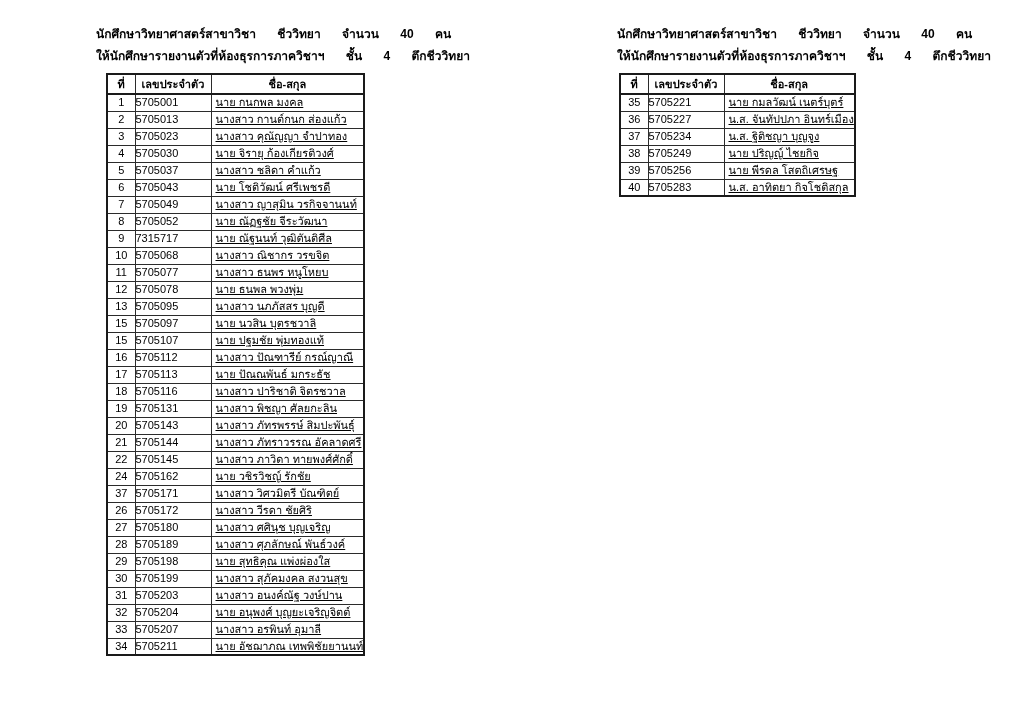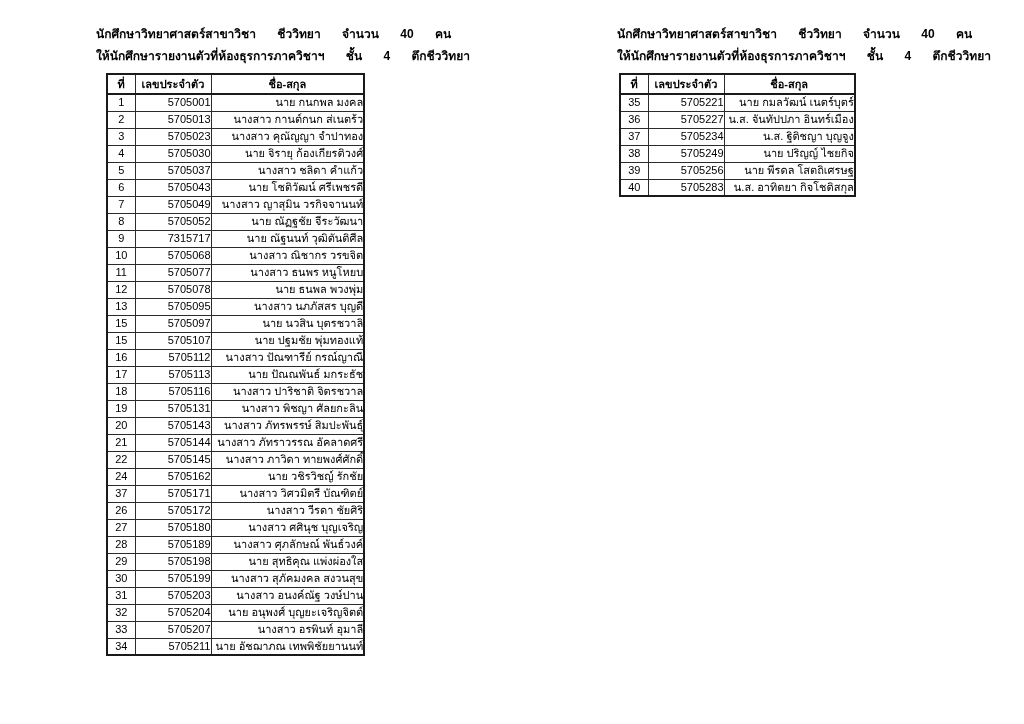--- a/index.html
+++ b/index.html
@@ -54,22 +54,22 @@
   }
   table.roster td {
     height: 17px;
     vertical-align: middle;
   }
   col.c-no  { width: 28px; }
   col.c-id  { width: 76px; }
   col.c-nm  { width: 123px; }
 
   td.cell-no { text-align: center; }
-  td.cell-id { text-align: right; }
-  td.cell-nm { text-align: right; padding-left: 4px; }
+  td.cell-id { text-align: left; }
+  td.cell-nm { text-align: left; padding-left: 4px; text-decoration: underline; }
 </style>
 </head>
 <body>
 
 <div class="page">
 
   <div class="col col-left">
     <div class="hdr-line">
       <span class="part">นักศึกษาวิทยาศาสตร์สาขาวิชา</span>
       <span class="part">ชีววิทยา</span>
@@ -99,21 +99,21 @@
       </thead>
       <tbody>
           <tr>
     <td class="cell-no">1</td>
     <td class="cell-id">5705001</td>
     <td class="cell-nm">นาย กนกพล มงคล</td>
   </tr>
           <tr>
     <td class="cell-no">2</td>
     <td class="cell-id">5705013</td>
-    <td class="cell-nm">นางสาว กานต์กนก ส่เนตร้ว</td>
+    <td class="cell-nm">นางสาว กานต์กนก ส่องแก้ว</td>
   </tr>
           <tr>
     <td class="cell-no">3</td>
     <td class="cell-id">5705023</td>
     <td class="cell-nm">นางสาว คุณัญญา จำปาทอง</td>
   </tr>
           <tr>
     <td class="cell-no">4</td>
     <td class="cell-id">5705030</td>
     <td class="cell-nm">นาย จิรายุ ก้องเกียรติวงศ์</td>

